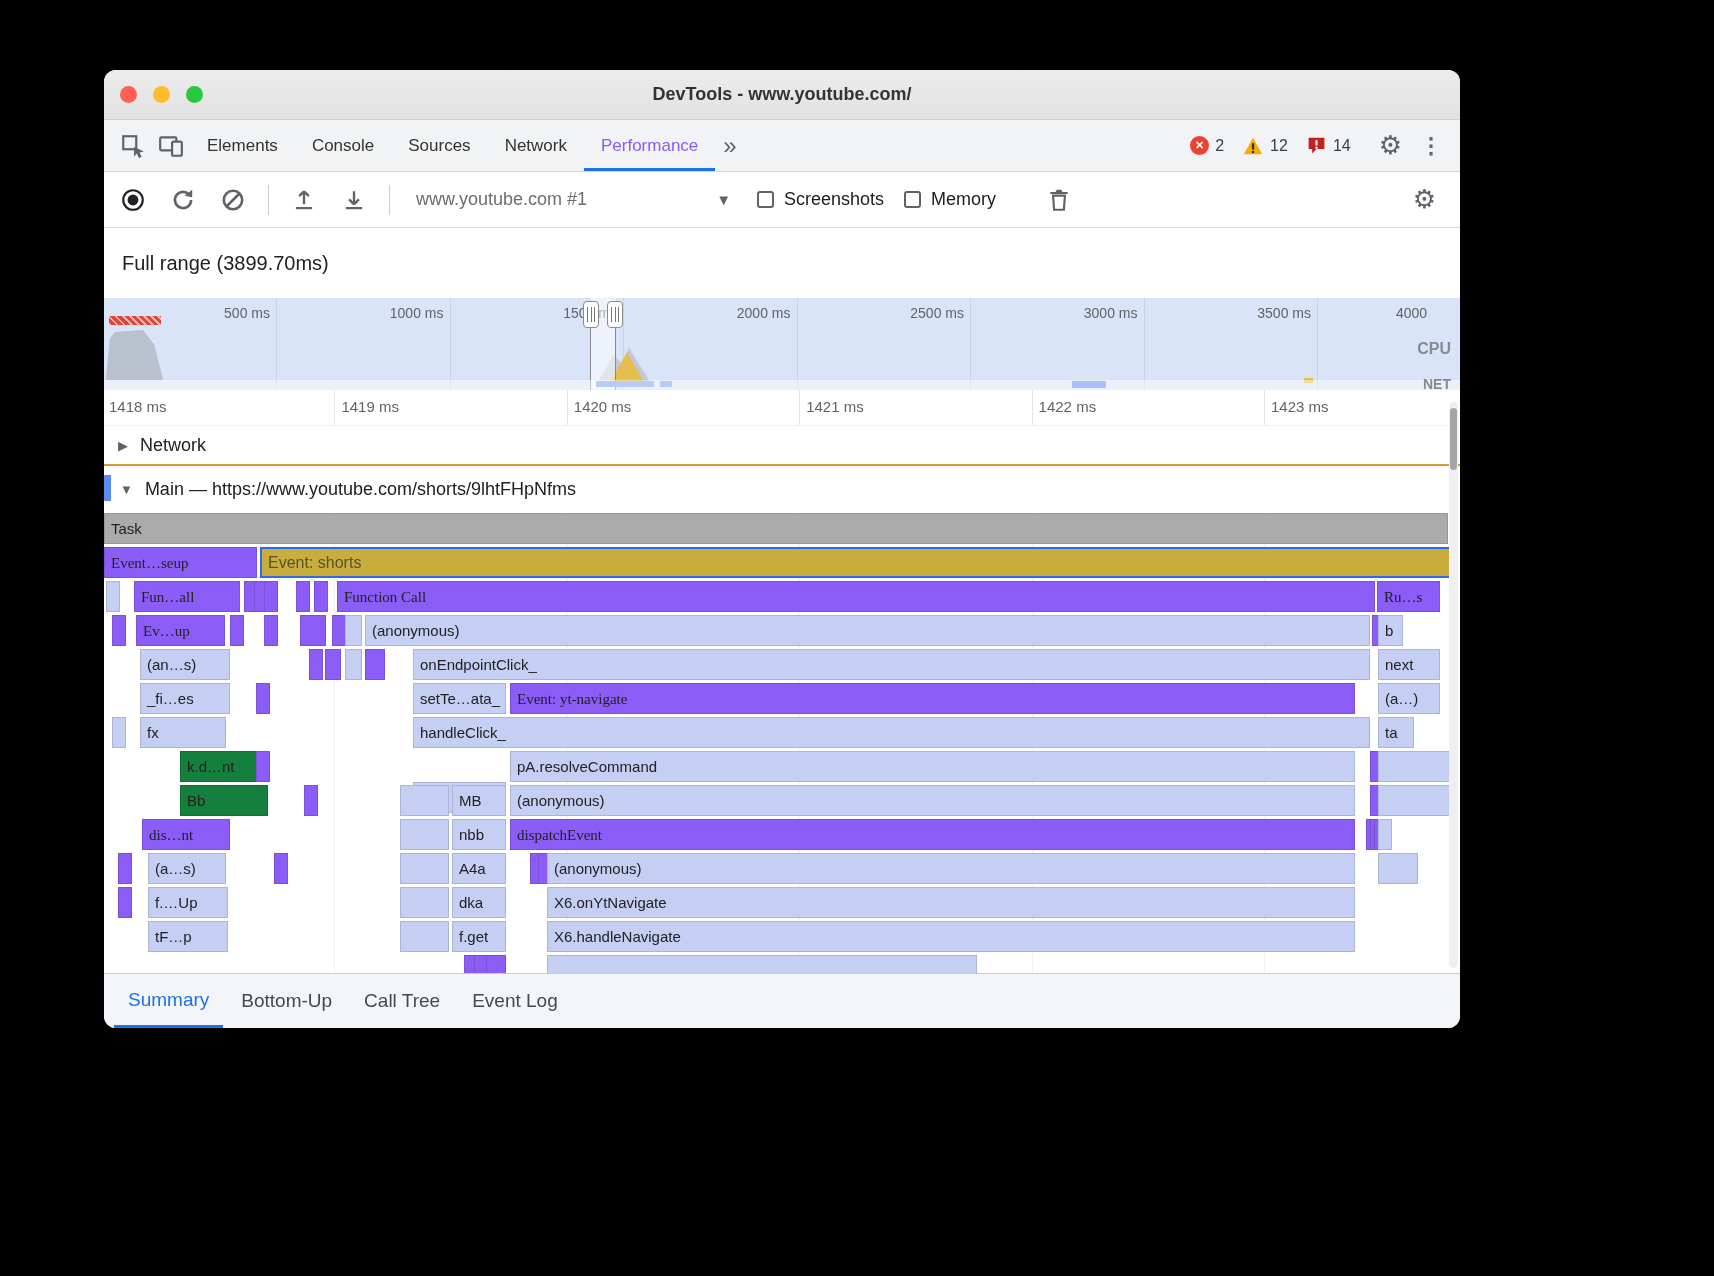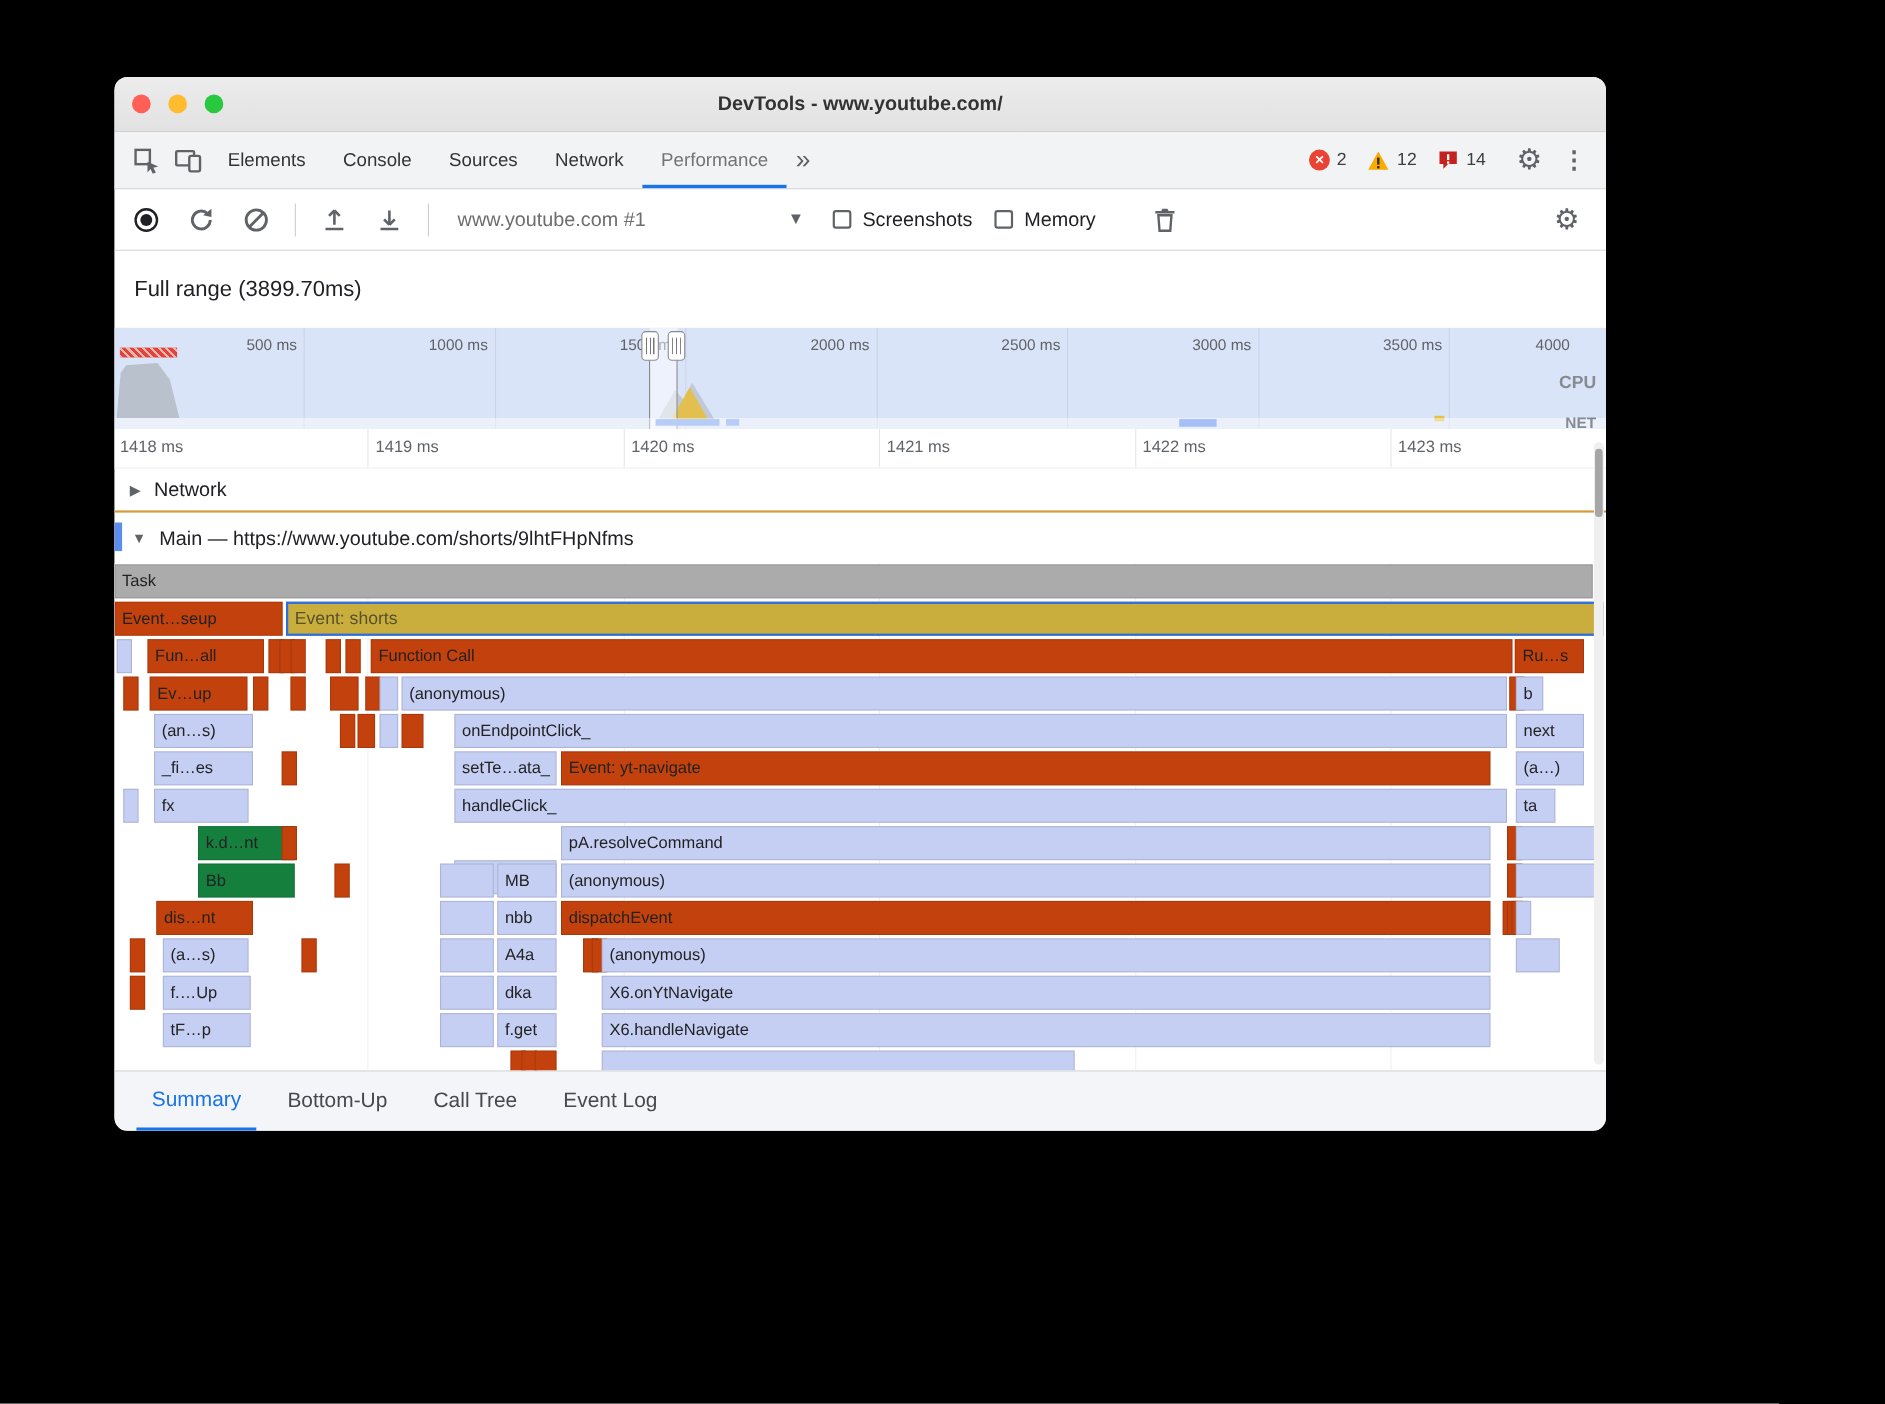--- a/index.html
+++ b/index.html
@@ -14,21 +14,21 @@
             align-items:center;justify-content:center;box-sizing:border-box;}
   .title{font-size:18px;font-weight:bold;color:#333;}
   .traffic{position:absolute;left:16px;top:16px;display:flex;gap:16px;}
   .tl{width:17px;height:17px;border-radius:50%;}
   .tl.red{background:#ff5f57;}.tl.yel{background:#febc2e;}.tl.grn{background:#28c840;}
   
   .tabbar{height:52px;background:#f1f3f4;border-bottom:1px solid #d5d8db;
           display:flex;align-items:center;padding:0 10px;box-sizing:border-box;}
   .toolicon{width:38px;height:36px;display:flex;align-items:center;justify-content:center;}
   .tab{padding:0 17px;font-size:17px;color:#333;height:51px;line-height:51px;box-sizing:border-box;}
-  .tab.selected{color:#737373;border-bottom:3px solid #1a73e8;}
+  .tab.selected{color:#8b5cf6;border-bottom:3px solid #1a73e8;}
   .more{font-size:24px;color:#5f6368;padding:0 8px;}
   .spacer{flex:1;}
   .badge{display:flex;align-items:center;gap:6px;margin-right:18px;font-size:16px;color:#3c4043;}
   .err-ic{width:19px;height:19px;border-radius:50%;background:#ea4335;color:#fff;
           font-size:11px;display:flex;align-items:center;justify-content:center;font-weight:bold;}
   .gear{font-size:26px;color:#5f6368;margin:0 10px;}
   .kebab{font-size:22px;color:#5f6368;margin:0 8px;font-weight:bold;}
   
   .ptoolbar{height:56px;border-bottom:1px solid #d5d8db;display:flex;align-items:center;
             padding:0 14px;box-sizing:border-box;gap:20px;}
@@ -74,31 +74,31 @@
   .mainrow{height:46px;display:flex;align-items:center;gap:12px;padding-left:16px;box-sizing:border-box;
            font-size:18px;position:relative;}
   .bluemark{position:absolute;left:0;top:9px;width:7px;height:26px;background:#5b8def;}
   
   .flame{height:461px;position:relative;overflow:hidden;background:#fff;}
   .fgrid{position:absolute;top:0;bottom:0;width:1px;background:rgba(0,0,0,.06);}
   .frow{position:relative;height:34px;}
   .fbar{position:absolute;top:1px;height:31px;line-height:30px;font-size:15px;color:#222;
         padding:0 6px;box-sizing:border-box;overflow:hidden;white-space:nowrap;
         border:1px solid rgba(0,0,0,.12);}
-  .c-yellow{background:#c2410c;}
+  .c-yellow{background:#8b5cf6;font-family:Liberation Serif, serif;}
   .c-lav{background:#c5cef3;}
   .c-pink{background:#15803d;margin-left:38px;}
   .c-gray{background:#ababab;}
   .c-olive{background:#c9ae3e;color:#57512c;}
   .fbar.sel{border:2px solid #2b6de8;line-height:28px;font-size:16px;}
   .vscroll{position:absolute;right:2px;top:332px;width:9px;height:566px;background:#efefef;border-radius:5px;}
   .vthumb{position:absolute;left:1px;top:6px;width:7px;height:62px;background:#a6a6a6;border-radius:4px;}
   
   .bottomtabs{height:55px;background:#f3f5f9;border-top:1px solid #ccc;display:flex;align-items:stretch;
-              padding-left:20px;box-sizing:border-box;gap:14px;}
+              padding-left:10px;box-sizing:border-box;gap:4px;}
   .btab{font-size:19px;color:#45494d;display:flex;align-items:center;padding:0 14px;box-sizing:border-box;}
   .btab.selected{color:#1a73e8;border-bottom:3px solid #1a73e8;}
   svg{display:block;}
 </style>
 </head>
 <body>
 
 <div class="window">
 
   <div class="titlebar">

